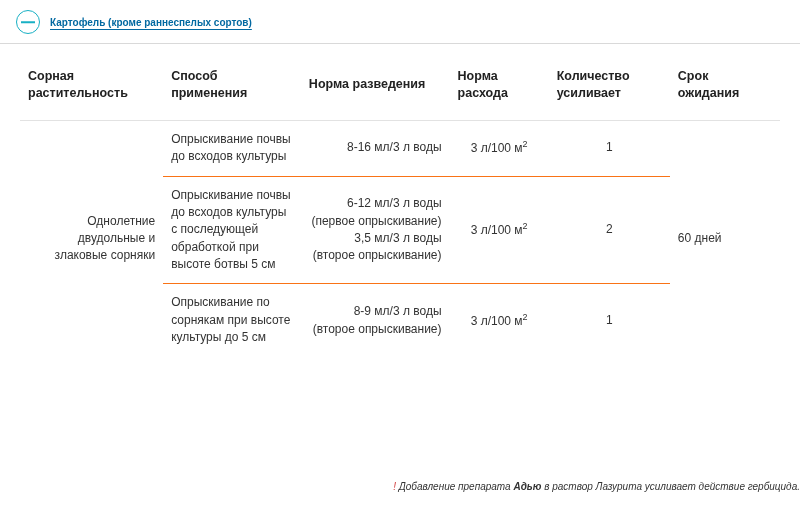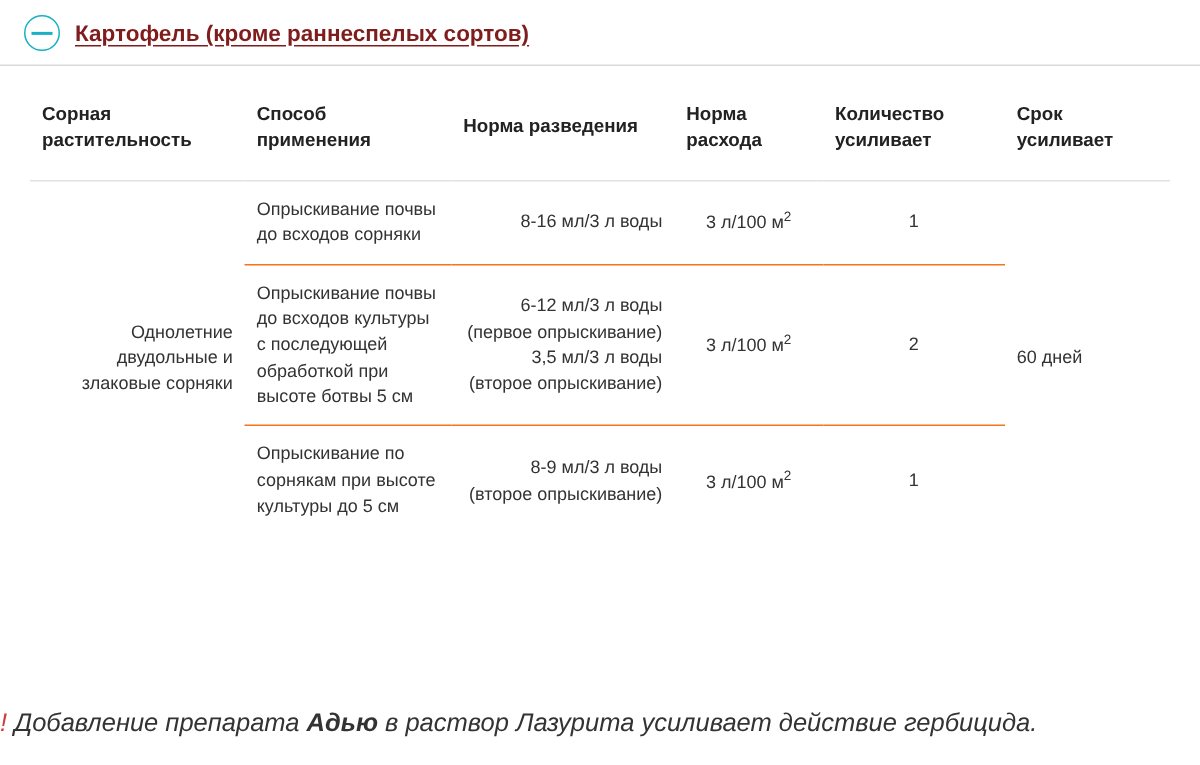--- a/index.html
+++ b/index.html
@@ -41,23 +41,23 @@
     content: "";
     position: absolute;
     left: 4px;
     right: 4px;
     top: 50%;
     height: 1.5px;
     background: #18b0c4;
     transform: translateY(-50%);
   }
   .header-title {
-    font-size: 15px;
+    font-size: 10px;
     font-weight: bold;
-    color: #7f1d1d;
+    color: #0369a1;
     text-decoration: underline;
     text-underline-offset: 3px;
     white-space: nowrap;
   }
   .header-rule {
     margin-top: 9px;
     border-bottom: 1px solid #d9d9d9;
     width: 100%;
   }
 
@@ -115,24 +115,25 @@
     font-size: 9px;
     vertical-align: super;
   }
 
   
   .footnote {
     position: absolute;
     left: 0;
     right: 0;
     bottom: 18px;
-    text-align: left;
-    font-size: 17px;
+    text-align: right;
+    font-size: 10px;
     font-style: italic;
     color: #333333;
+    padding-left: 44px;
   }
   .footnote .bang {
     color: #d23b3b;
     font-style: italic;
   }
   .footnote b {
     font-weight: bold;
   }
 </style>
 </head>
@@ -155,27 +156,27 @@
         <col class="col-5">
         <col class="col-6">
     </colgroup>
     <thead>
       <tr>
         <th class="c1">Сорная растительность</th>
         <th class="c2">Способ применения</th>
         <th class="c3">Норма разведения</th>
         <th class="c4">Норма расхода</th>
         <th class="c5">Количество усиливает</th>
-        <th class="c6">Срок усиливает</th>
+        <th class="c6">Срок ожидания</th>
       </tr>
     </thead>
     <tbody>
       <tr class="first-body">
         <td class="c1" rowspan="3">Однолетние двудольные и злаковые сорняки</td>
-        <td class="c2">Опрыскивание почвы до всходов сорняки</td>
+        <td class="c2">Опрыскивание почвы до всходов культуры</td>
         <td class="c3">
           <div class="dilution-block">8-16 мл/3 л воды</div>
         </td>
         <td class="c4"><span>3 л/100 м</span><sup>2</sup></td>
         <td class="c5">1</td>
         <td class="c6" rowspan="3">60 дней</td>
       </tr>
       <tr>
         <td class="c2">Опрыскивание почвы до всходов культуры с последующей обработкой при высоте ботвы 5 см</td>
         <td class="c3">

